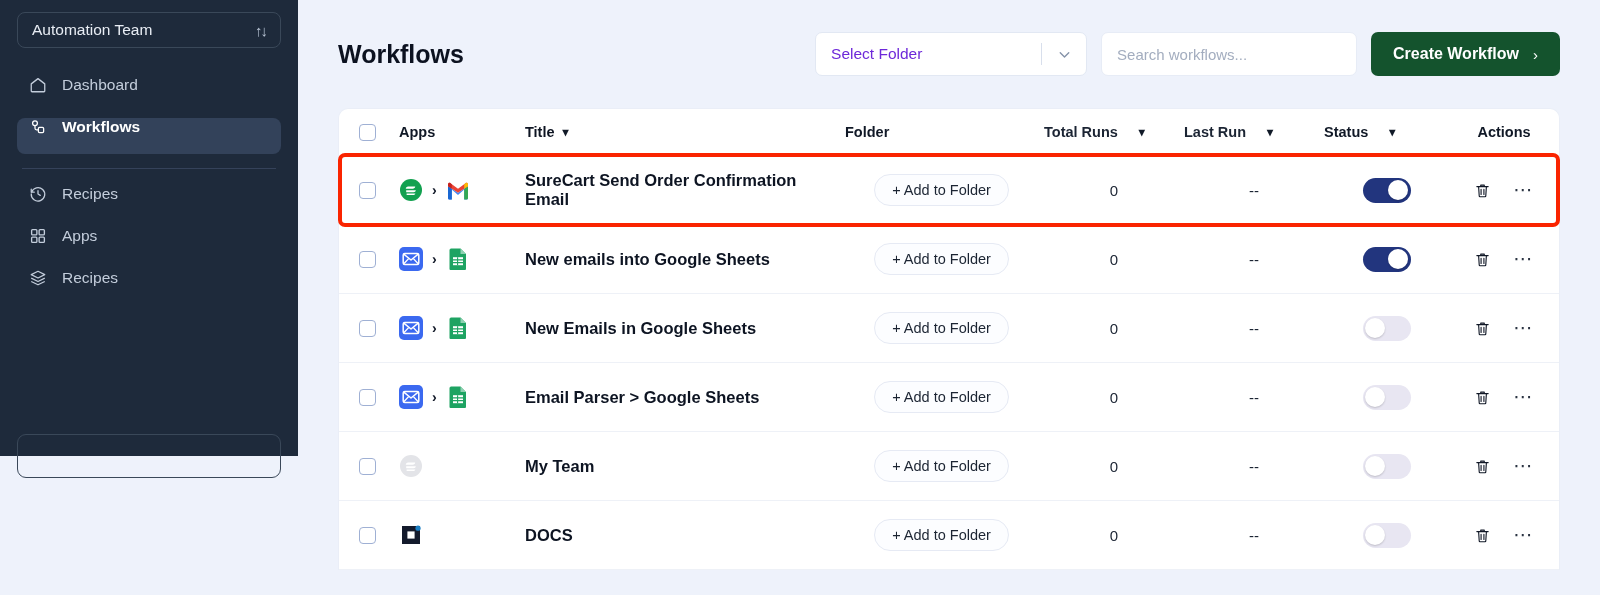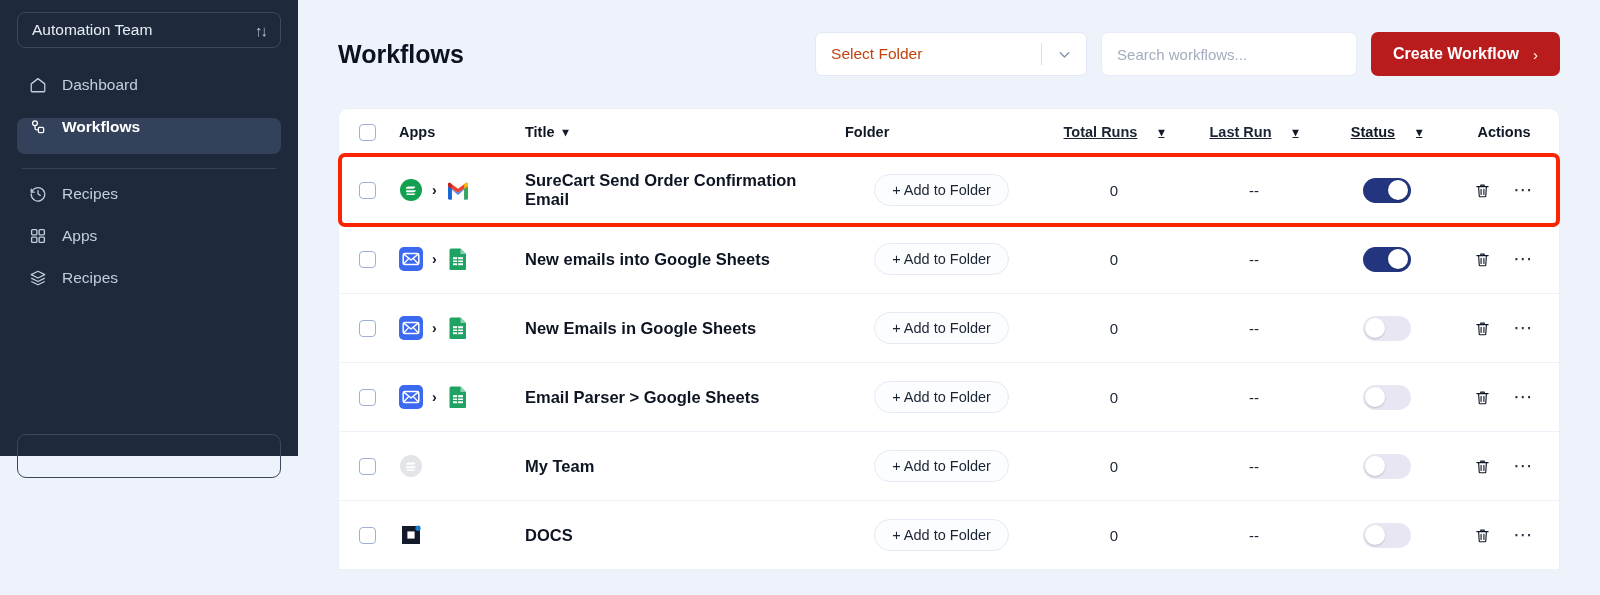--- a/index.html
+++ b/index.html
@@ -76,42 +76,42 @@
   .folder-select {
     width: 272px; height: 44px;
     background: #fff;
     border: 1px solid #e2e8f3;
     border-radius: 7px;
     display: flex; align-items: center;
     cursor: pointer;
   }
   .folder-select .ph {
     flex: 1; padding-left: 15px;
-    color: #c2410c; font-size: 15.5px;
+    color: #6d28d9; font-size: 15.5px;
   }
   .folder-select .sep { width: 1px; height: 22px; background: #d8dfec; }
   .folder-select .caret {
     width: 44px; display: flex; align-items: center; justify-content: center;
     color: #8492a8;
   }
   .search-box {
     width: 256px; height: 44px;
     background: #fff;
     border: 1px solid #e7ecf6;
     border-radius: 7px;
     padding: 0 15px;
     font-size: 15px;
     color: #2c3545;
     font-family: Liberation Sans, sans-serif;
     outline: none;
   }
   .search-box::placeholder { color: #a3adbf; }
   .create-btn {
     height: 44px;
-    background: #b91c1c;
+    background: #14532d;
     color: #fff;
     border: none; border-radius: 7px;
     padding: 0 22px;
     font-size: 16px; font-weight: 700;
     font-family: "Liberation Sans", sans-serif;
     display: flex; align-items: center; gap: 14px;
     cursor: pointer;
   }
   .create-btn .chev { font-weight: 400; font-size: 15px; }
 
@@ -147,21 +147,21 @@
   .c-runs  { width: 140px; text-align: center; font-size: 15px; color: #1b2433; }
   .c-last  { width: 140px; text-align: center; font-size: 15px; color: #1b2433; }
   .c-status{ width: 125px; display: flex; justify-content: center; }
   .c-act   { width: 110px; display: flex; align-items: center; justify-content: center; gap: 22px; }
 
   .thead .c-title, .thead .c-runs, .thead .c-last, .thead .c-status, .thead .c-act { font-weight: 700; }
   .thead .c-apps { padding-left: 4px; font-weight: 700; }
   .thead .c-folder { justify-content: flex-start; padding-left: 6px; }
   .thead .c-title { font-size: 14.5px; display: flex; align-items: center; gap: 8px; }
   .thead .c-runs, .thead .c-last, .thead .c-status {
-    display: flex; align-items: center; justify-content: center; gap: 21px; font-size: 14.5px; text-decoration: underline;
+    display: flex; align-items: center; justify-content: flex-start; gap: 21px; font-size: 14.5px;
   }
   .thead .c-act { font-size: 14.5px; }
 
   .chk {
     width: 17px; height: 17px;
     border: 1.5px solid #9fb0d4;
     border-radius: 4px; background: #fff;
     cursor: pointer;
   }
   .sort-ic { color: #111a28; font-size: 12px; line-height: 1; }

